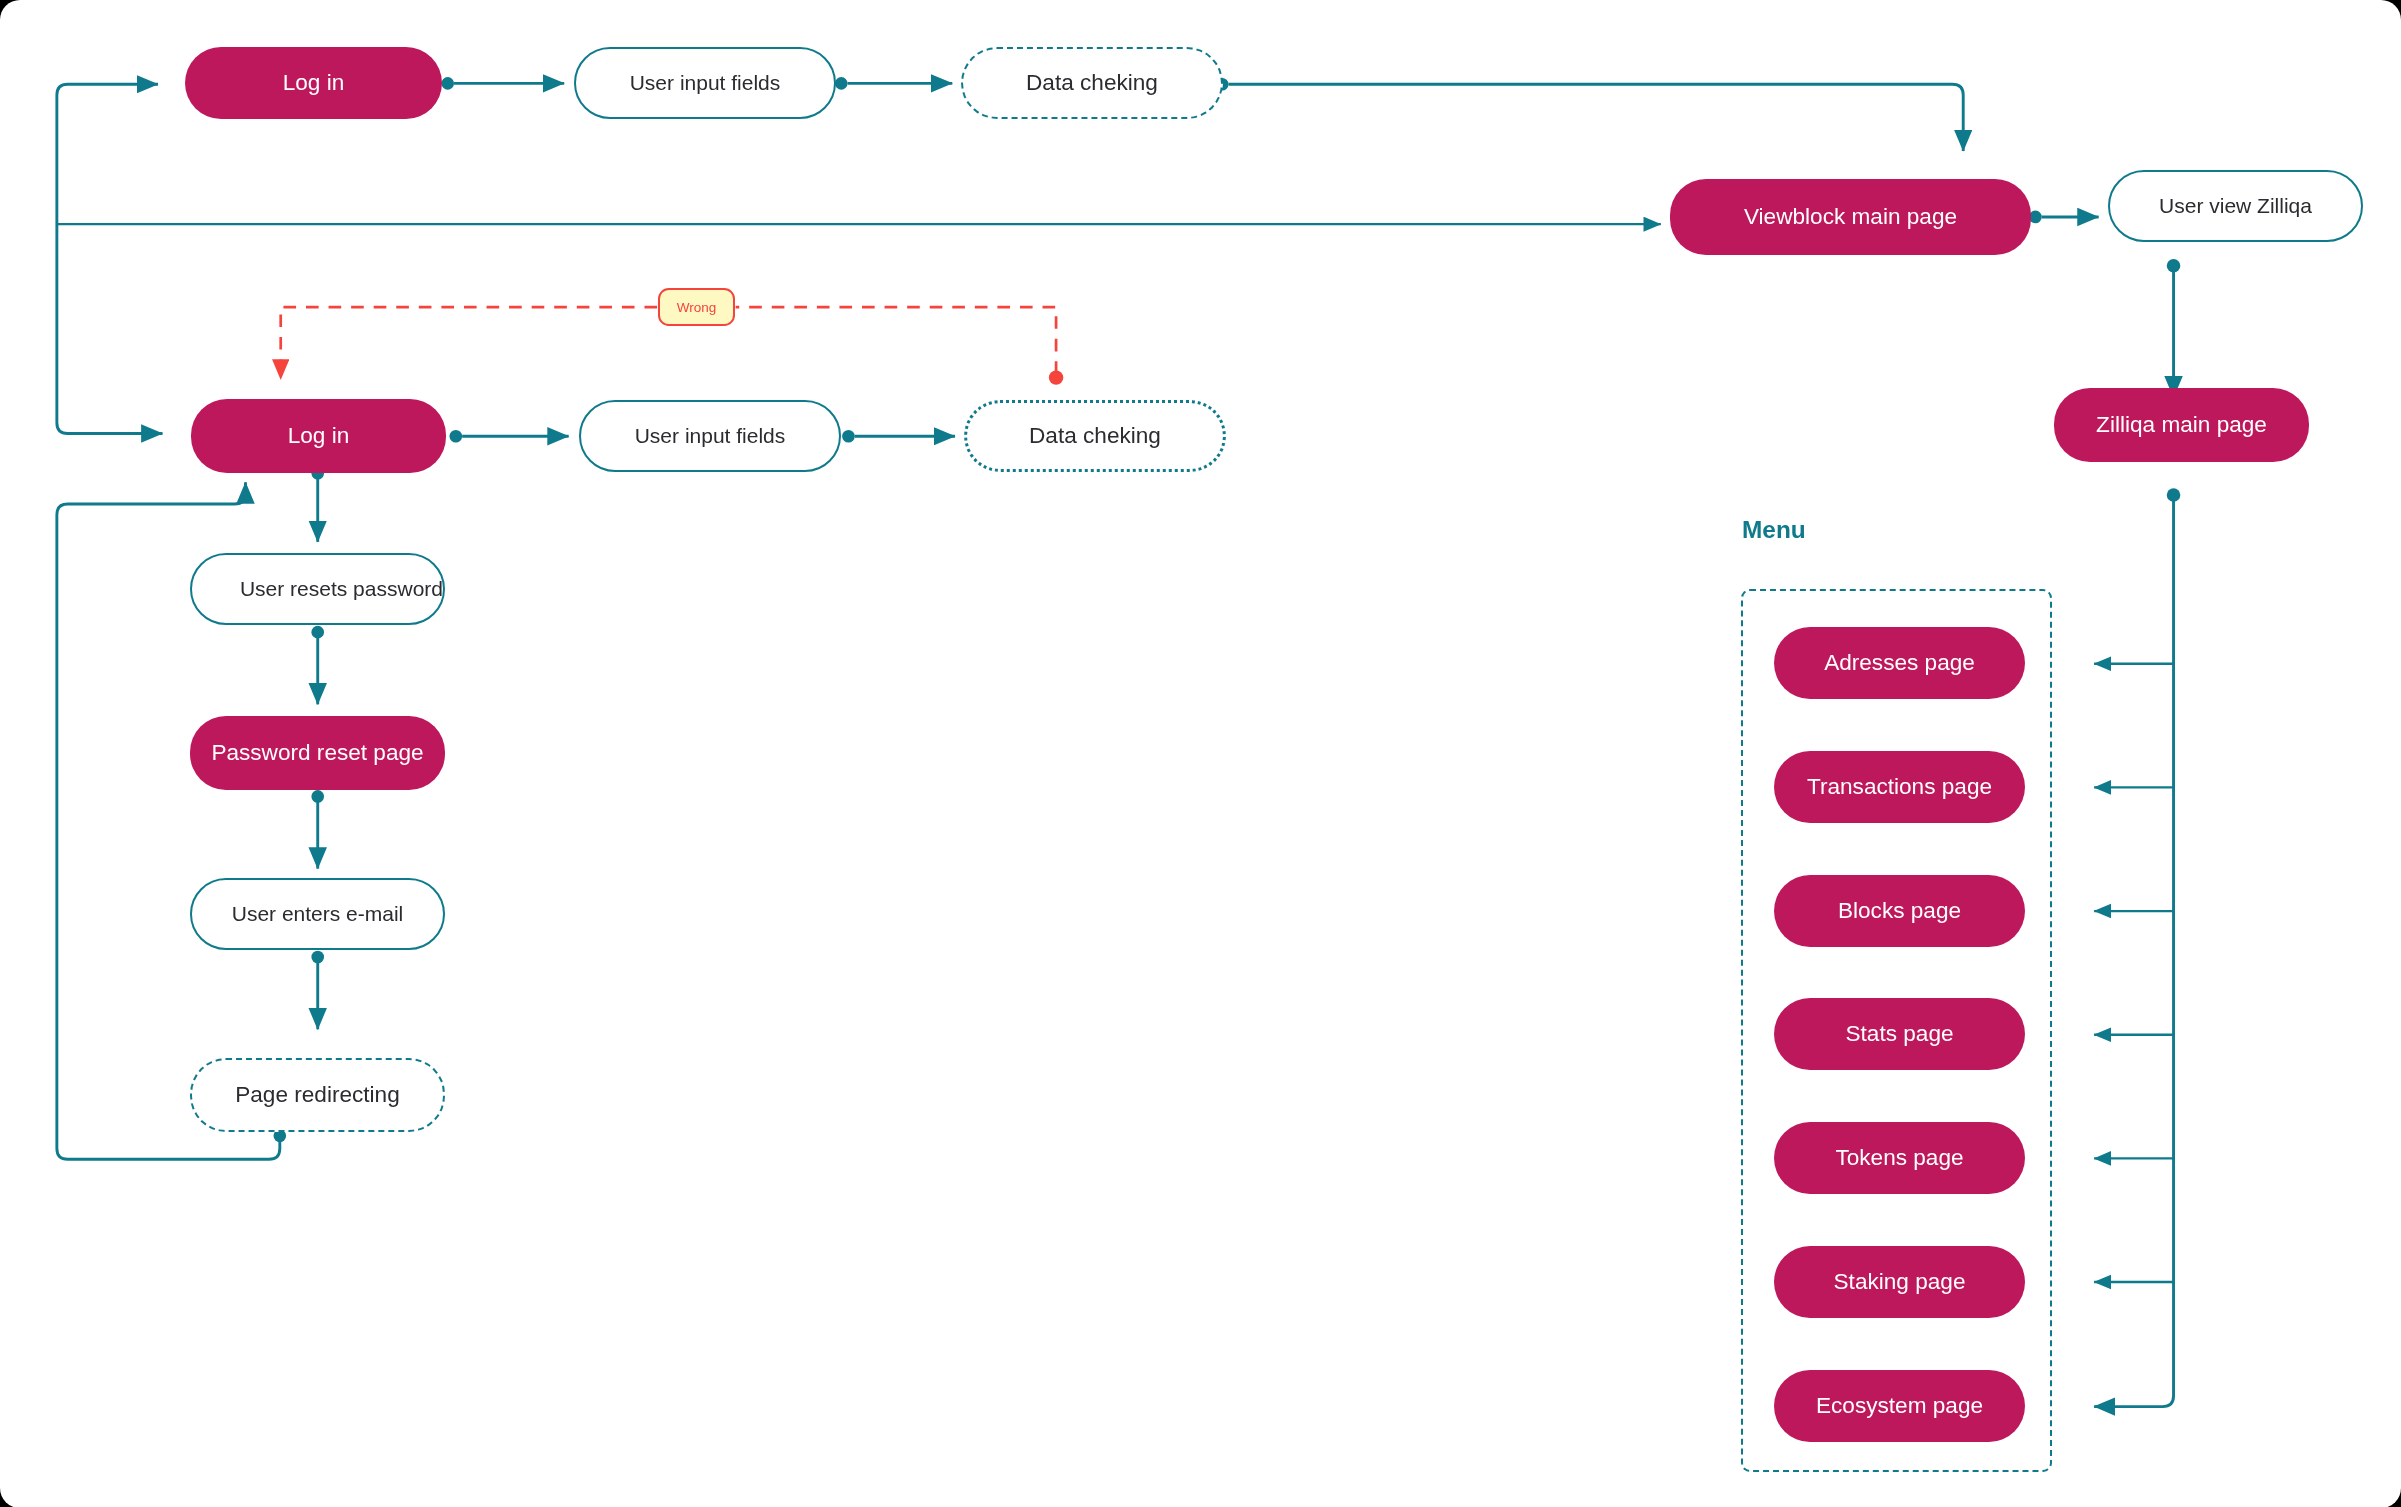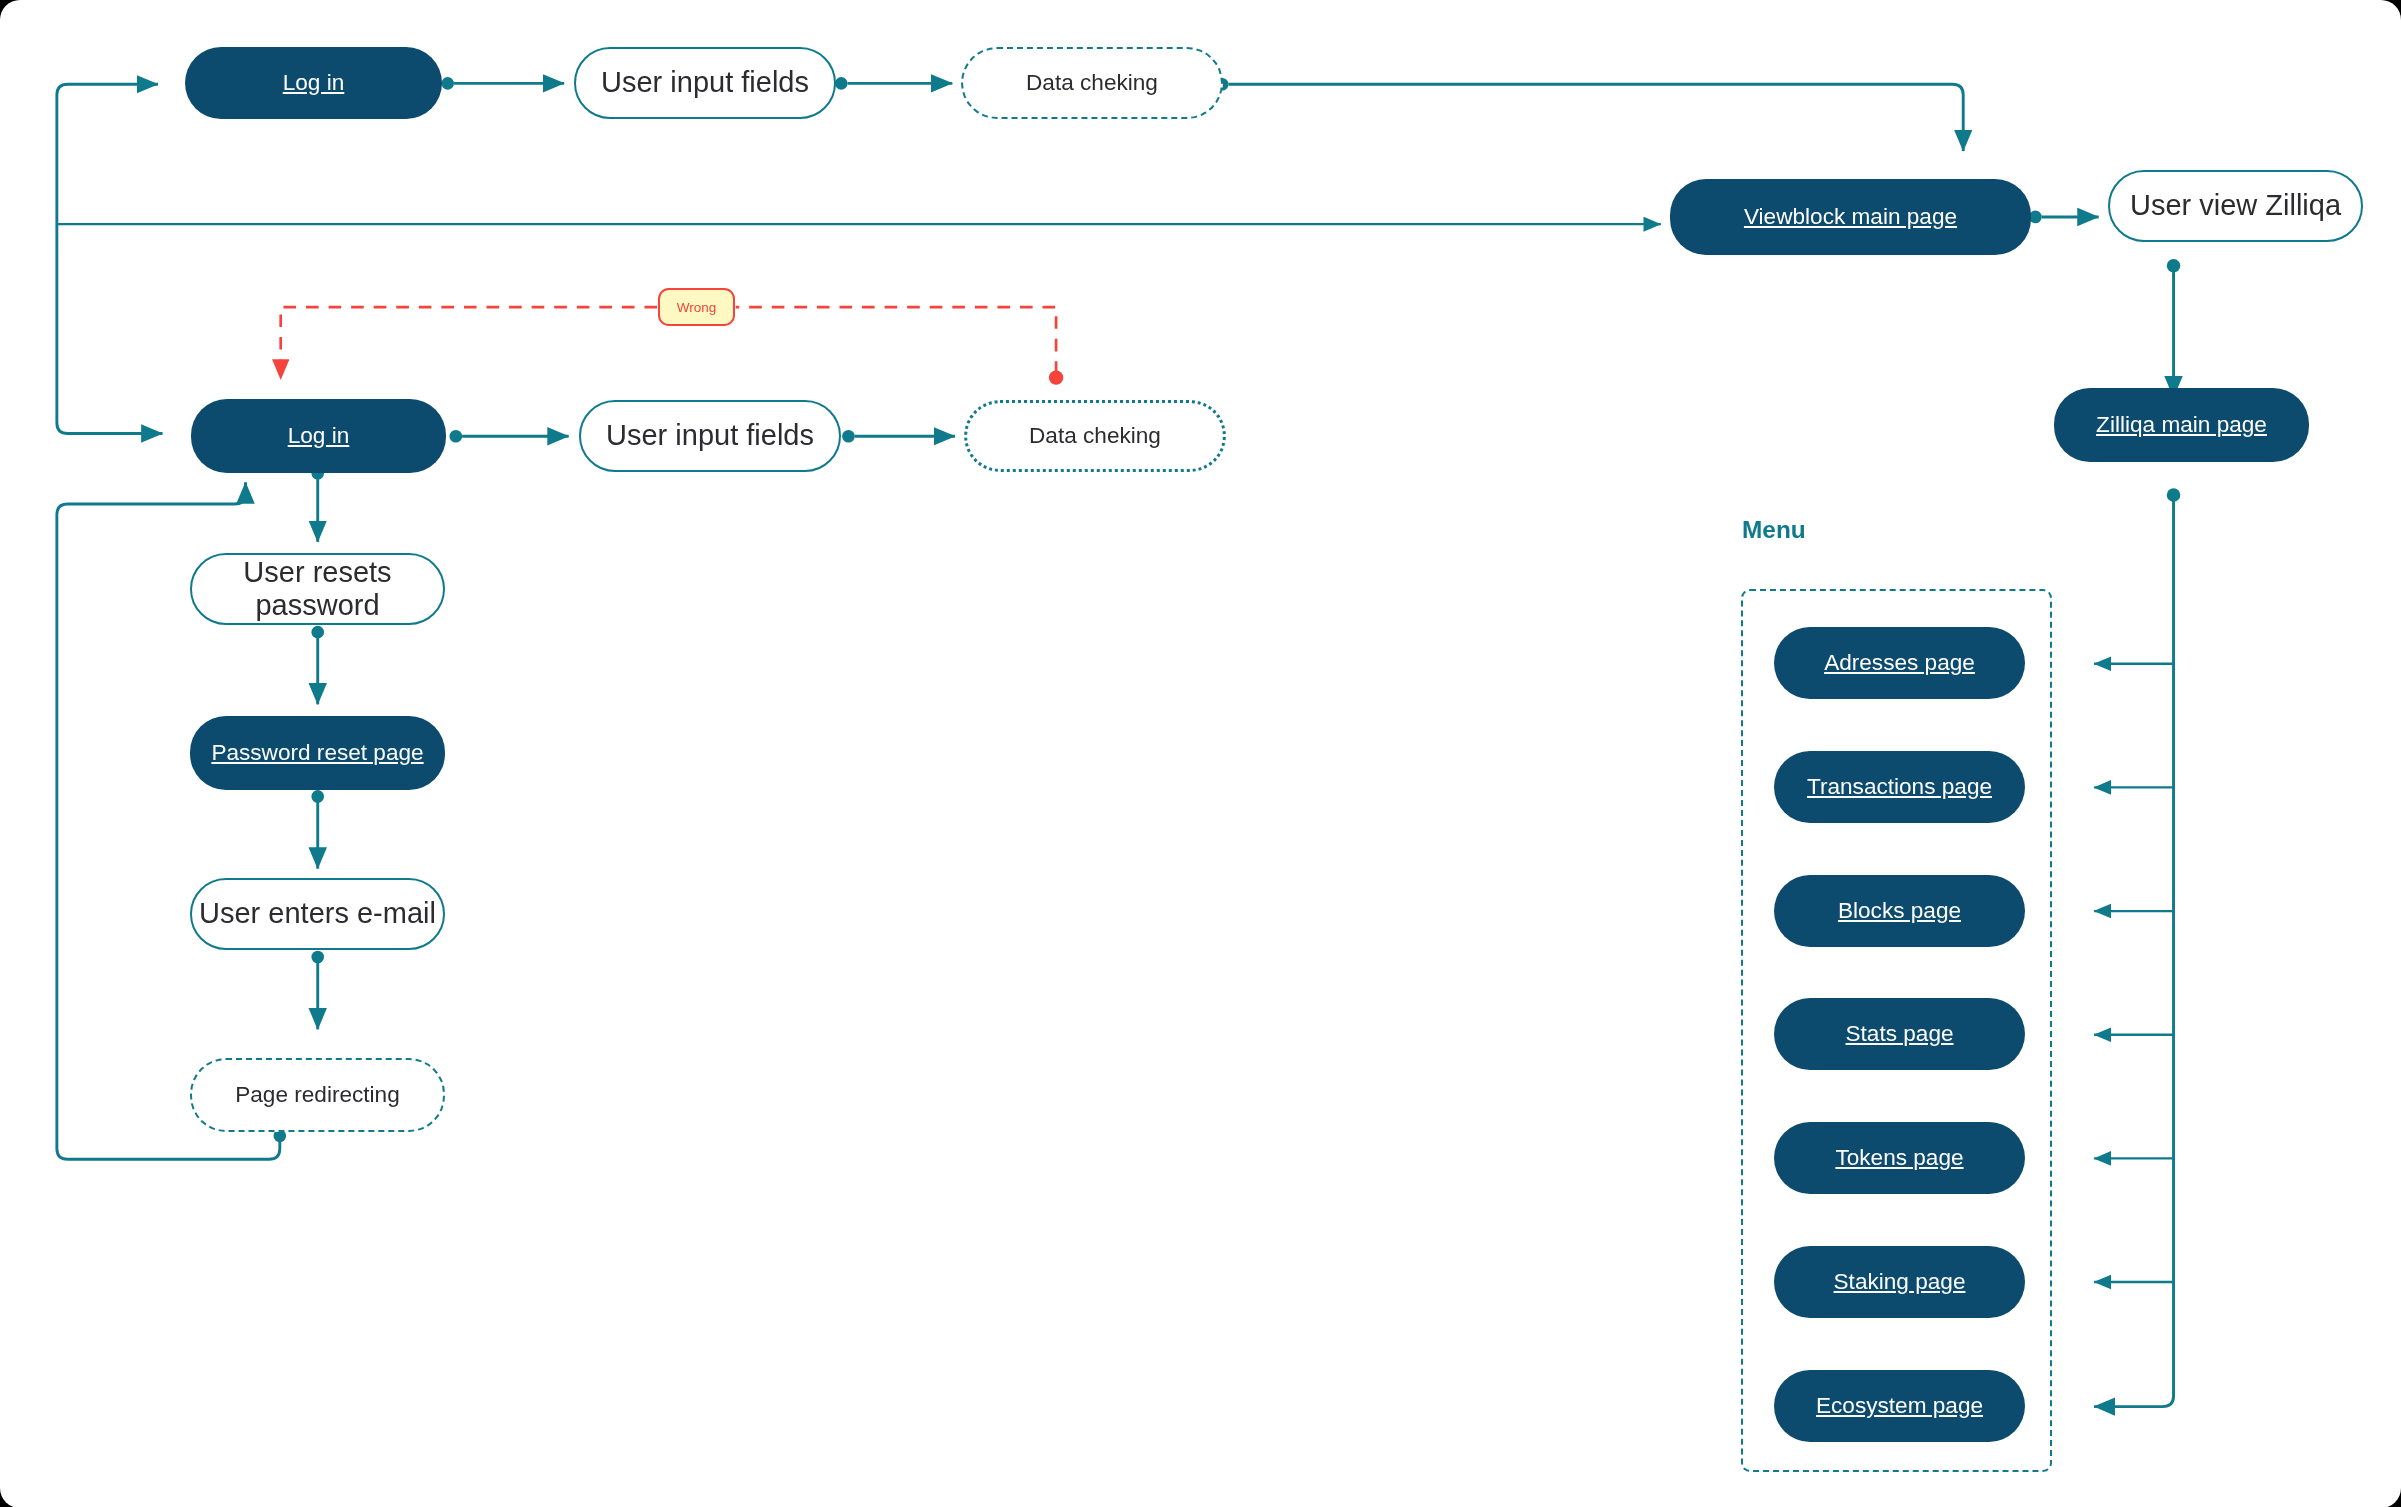--- a/index.html
+++ b/index.html
@@ -31,33 +31,32 @@
     position: absolute;
     display: flex;
     align-items: center;
     justify-content: center;
     box-sizing: border-box;
     text-align: center;
     line-height: 1.15;
     z-index: 5;
   }
   .node-dark {
-    background: #0c4a6e;
+    background: #be185d;
     color: #ffffff;
     border: none;
     border-radius: 36px;
     font-size: 22.6px;
-    text-decoration: underline;
   }
   .node-outline {
     background: #ffffff;
     color: #2b2b30;
     border: 2.3px solid #0f7a8c;
     border-radius: 36px;
-    font-size: 29px;
+    font-size: 21px;
   }
   .node-dashed {
     background: #ffffff;
     color: #2b2b30;
     border: 2.7px dashed #0f7a8c;
     border-radius: 36px;
     font-size: 22.6px;
   }
   .node-dotted {
     background: #ffffff;

